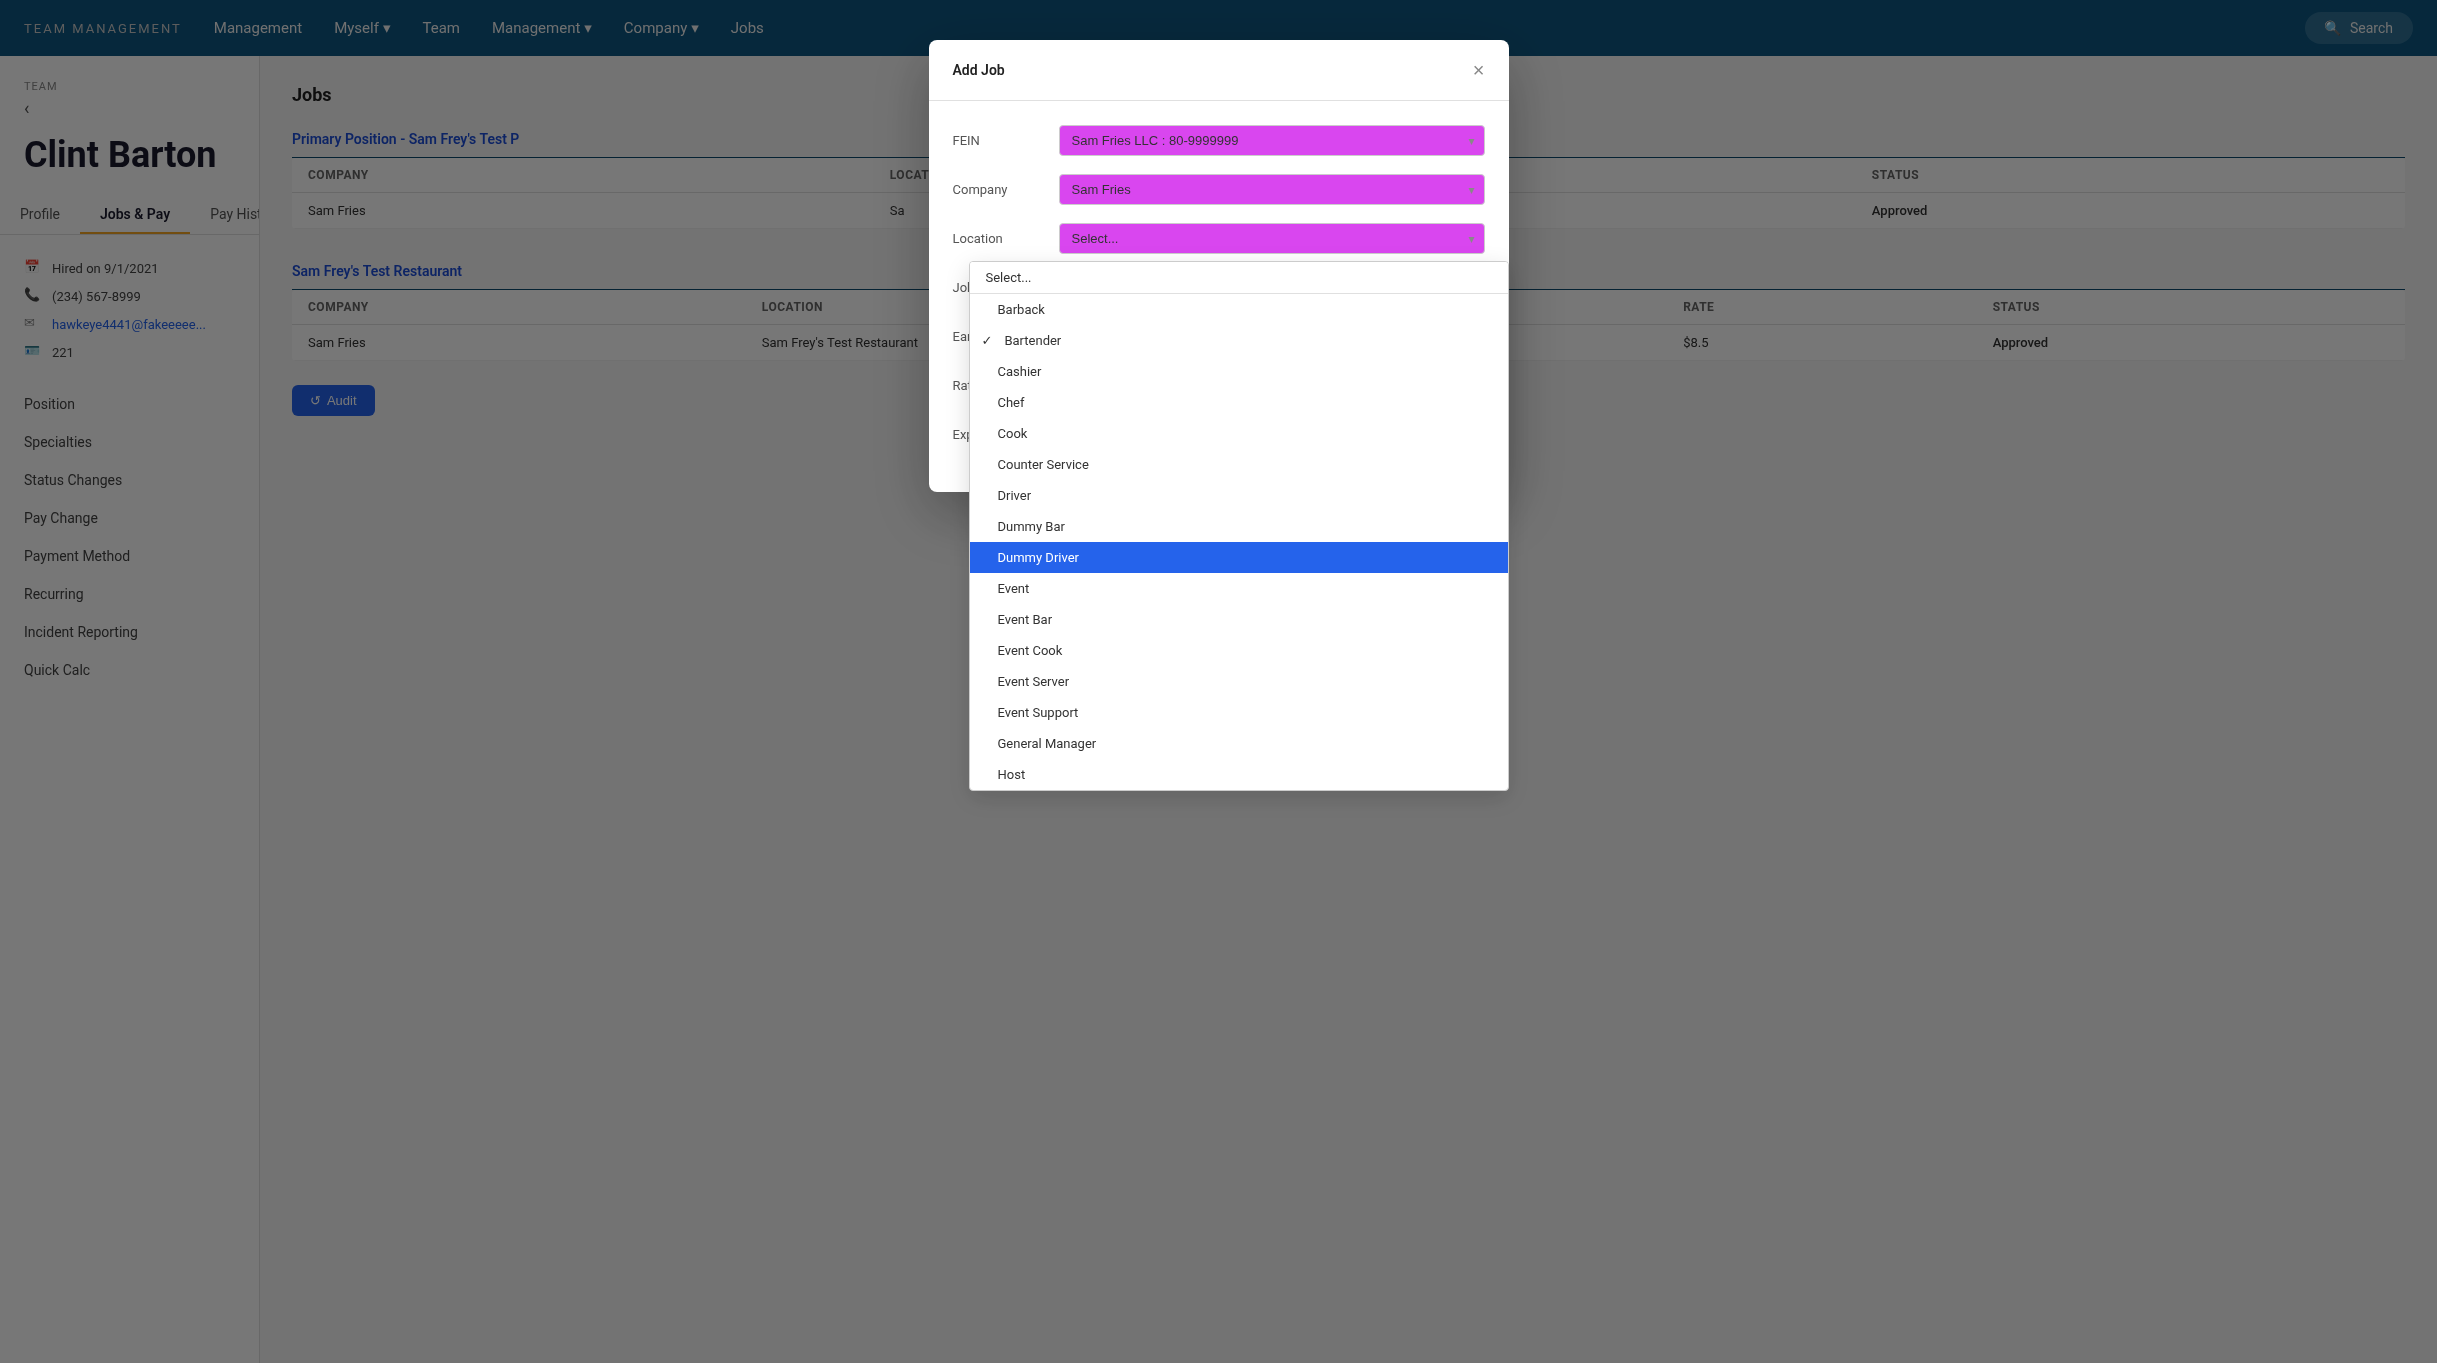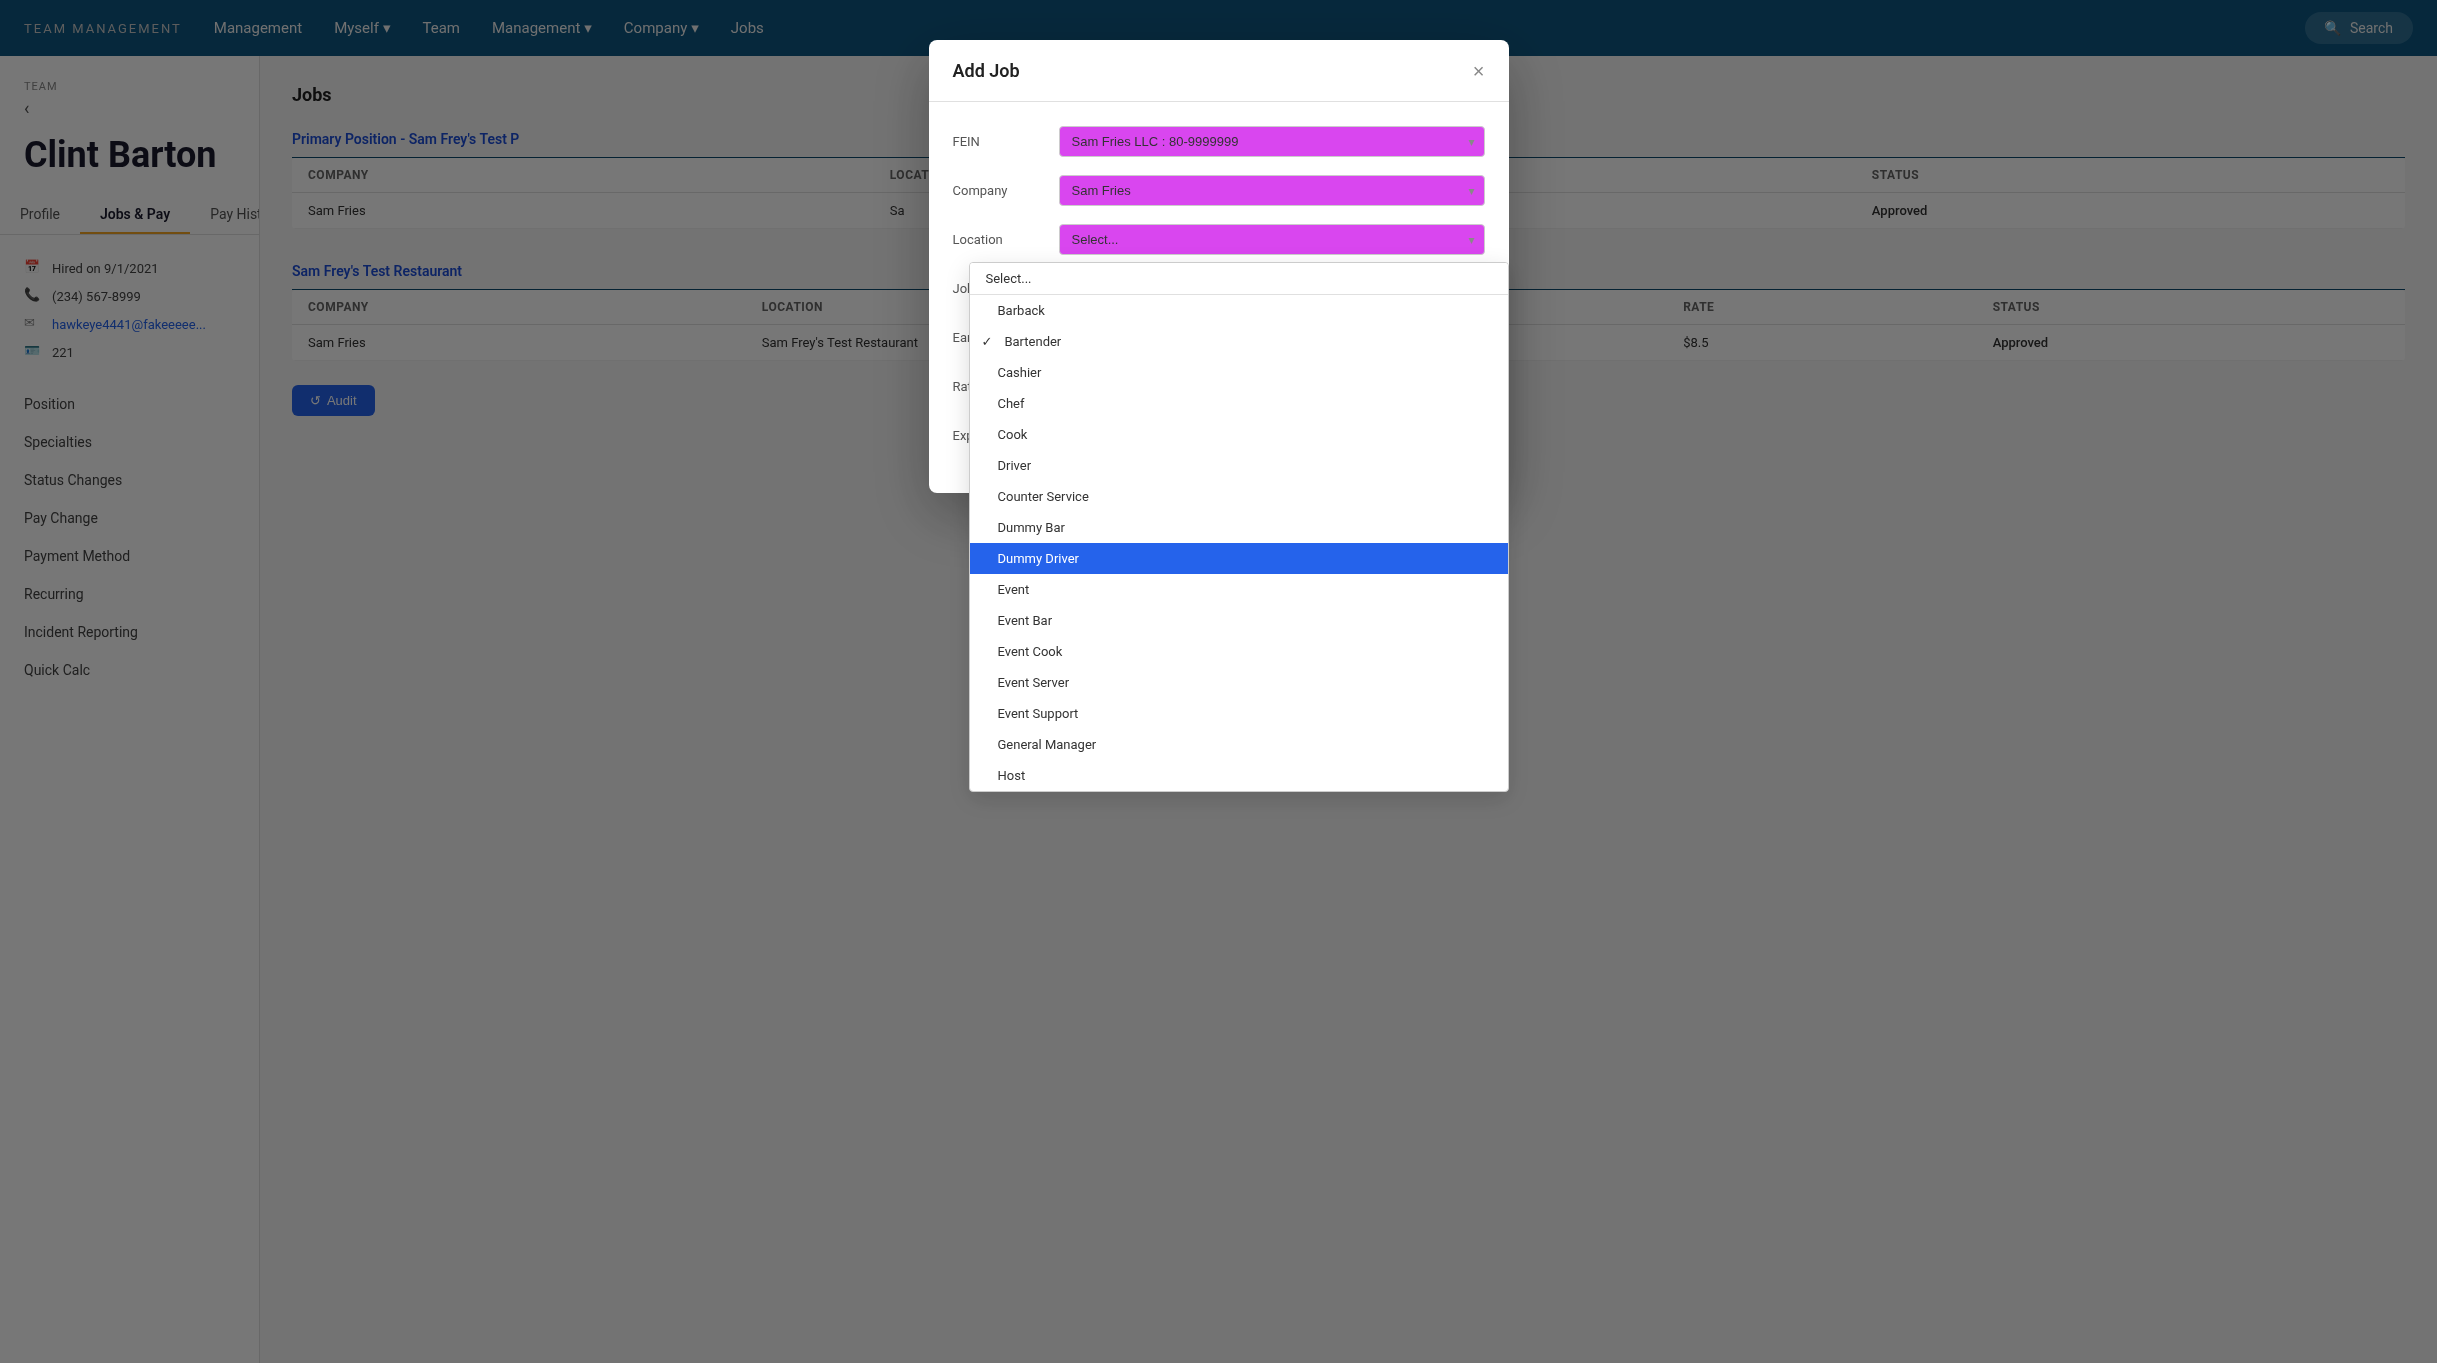--- a/index.html
+++ b/index.html
@@ -227,21 +227,21 @@
       box-shadow: 0 20px 60px rgba(0,0,0,0.3);
     }
     .modal-header {
       padding: 20px 24px;
       border-bottom: 1px solid #e0e0e0;
       display: flex;
       align-items: center;
       justify-content: space-between;
     }
     .modal-title {
-      font-size: 18px;
+      font-size: 14px;
       font-weight: 600;
       color: #222;
     }
     .modal-close {
       background: none;
       border: none;
       font-size: 20px;
       color: #888;
       cursor: pointer;
       line-height: 1;
@@ -500,22 +500,22 @@
           
           <div class="dropdown-list" style="top: 38px; left: -90px; right: -24px;">
             <div class="dropdown-select">Select...</div>
             <div class="dropdown-item">Barback</div>
             <div class="dropdown-item checked">
               <span>Bartender</span>
             </div>
             <div class="dropdown-item">Cashier</div>
             <div class="dropdown-item">Chef</div>
             <div class="dropdown-item">Cook</div>
+            <div class="dropdown-item">Counter Service</div>
             <div class="dropdown-item">Driver</div>
-            <div class="dropdown-item">Counter Service</div>
             <div class="dropdown-item">Dummy Bar</div>
             <div class="dropdown-item selected">Dummy Driver</div>
             <div class="dropdown-item">Event</div>
             <div class="dropdown-item">Event Bar</div>
             <div class="dropdown-item">Event Cook</div>
             <div class="dropdown-item">Event Server</div>
             <div class="dropdown-item">Event Support</div>
             <div class="dropdown-item">General Manager</div>
             <div class="dropdown-item">Host</div>
 

